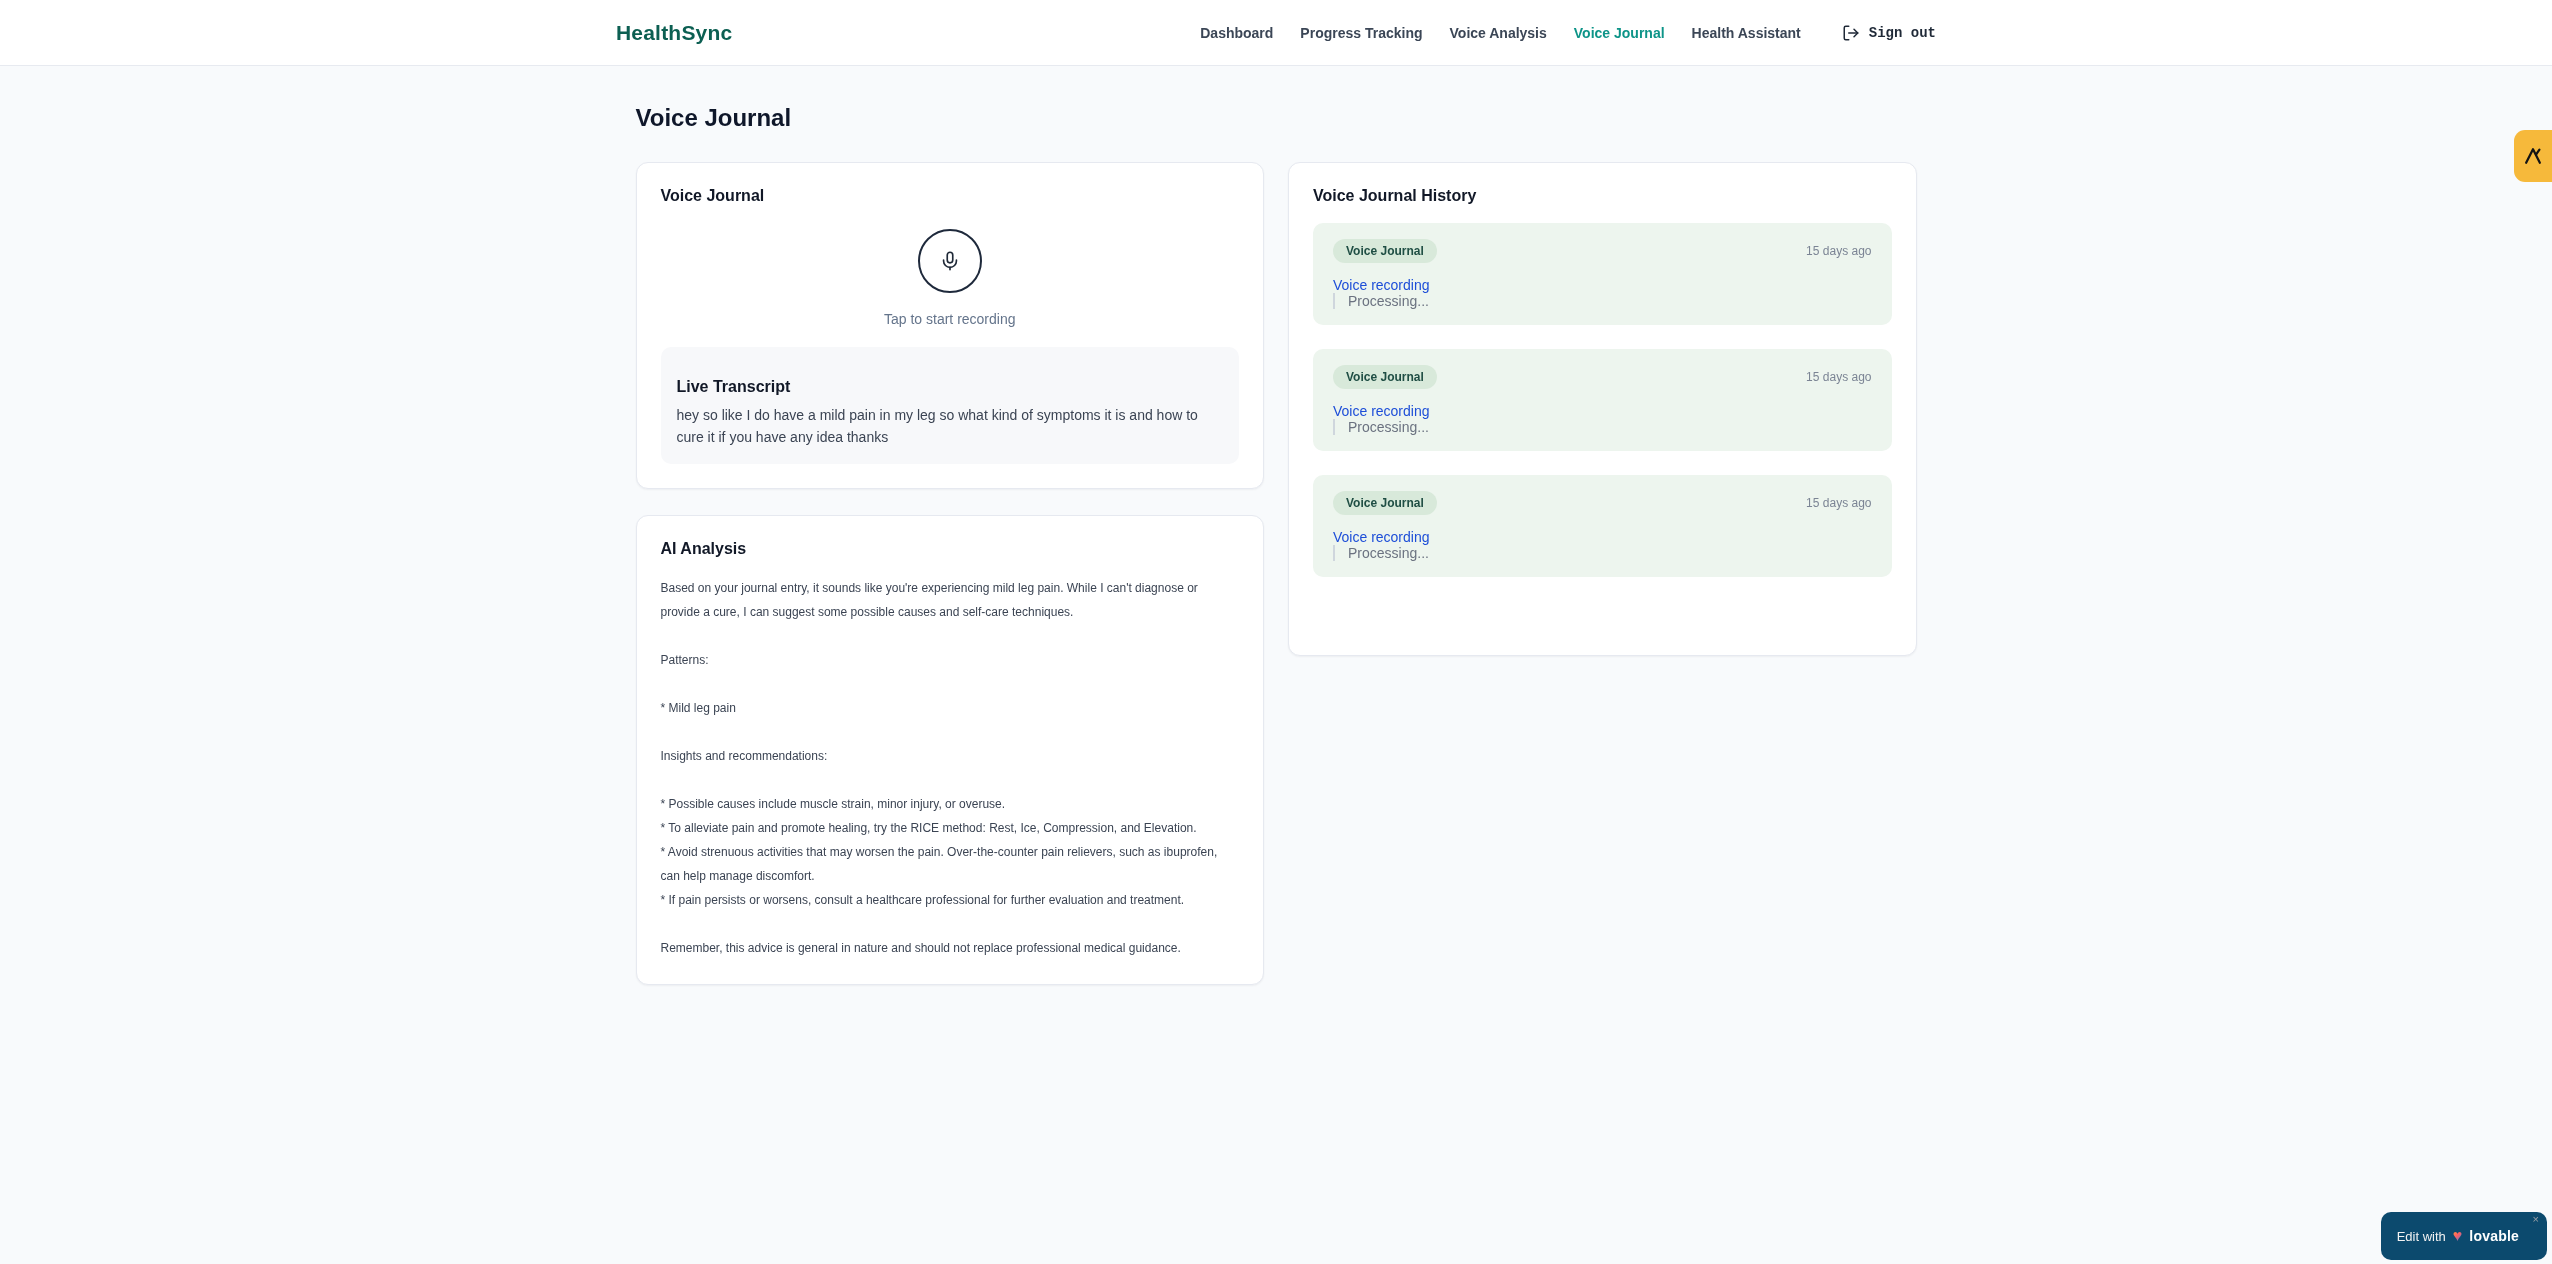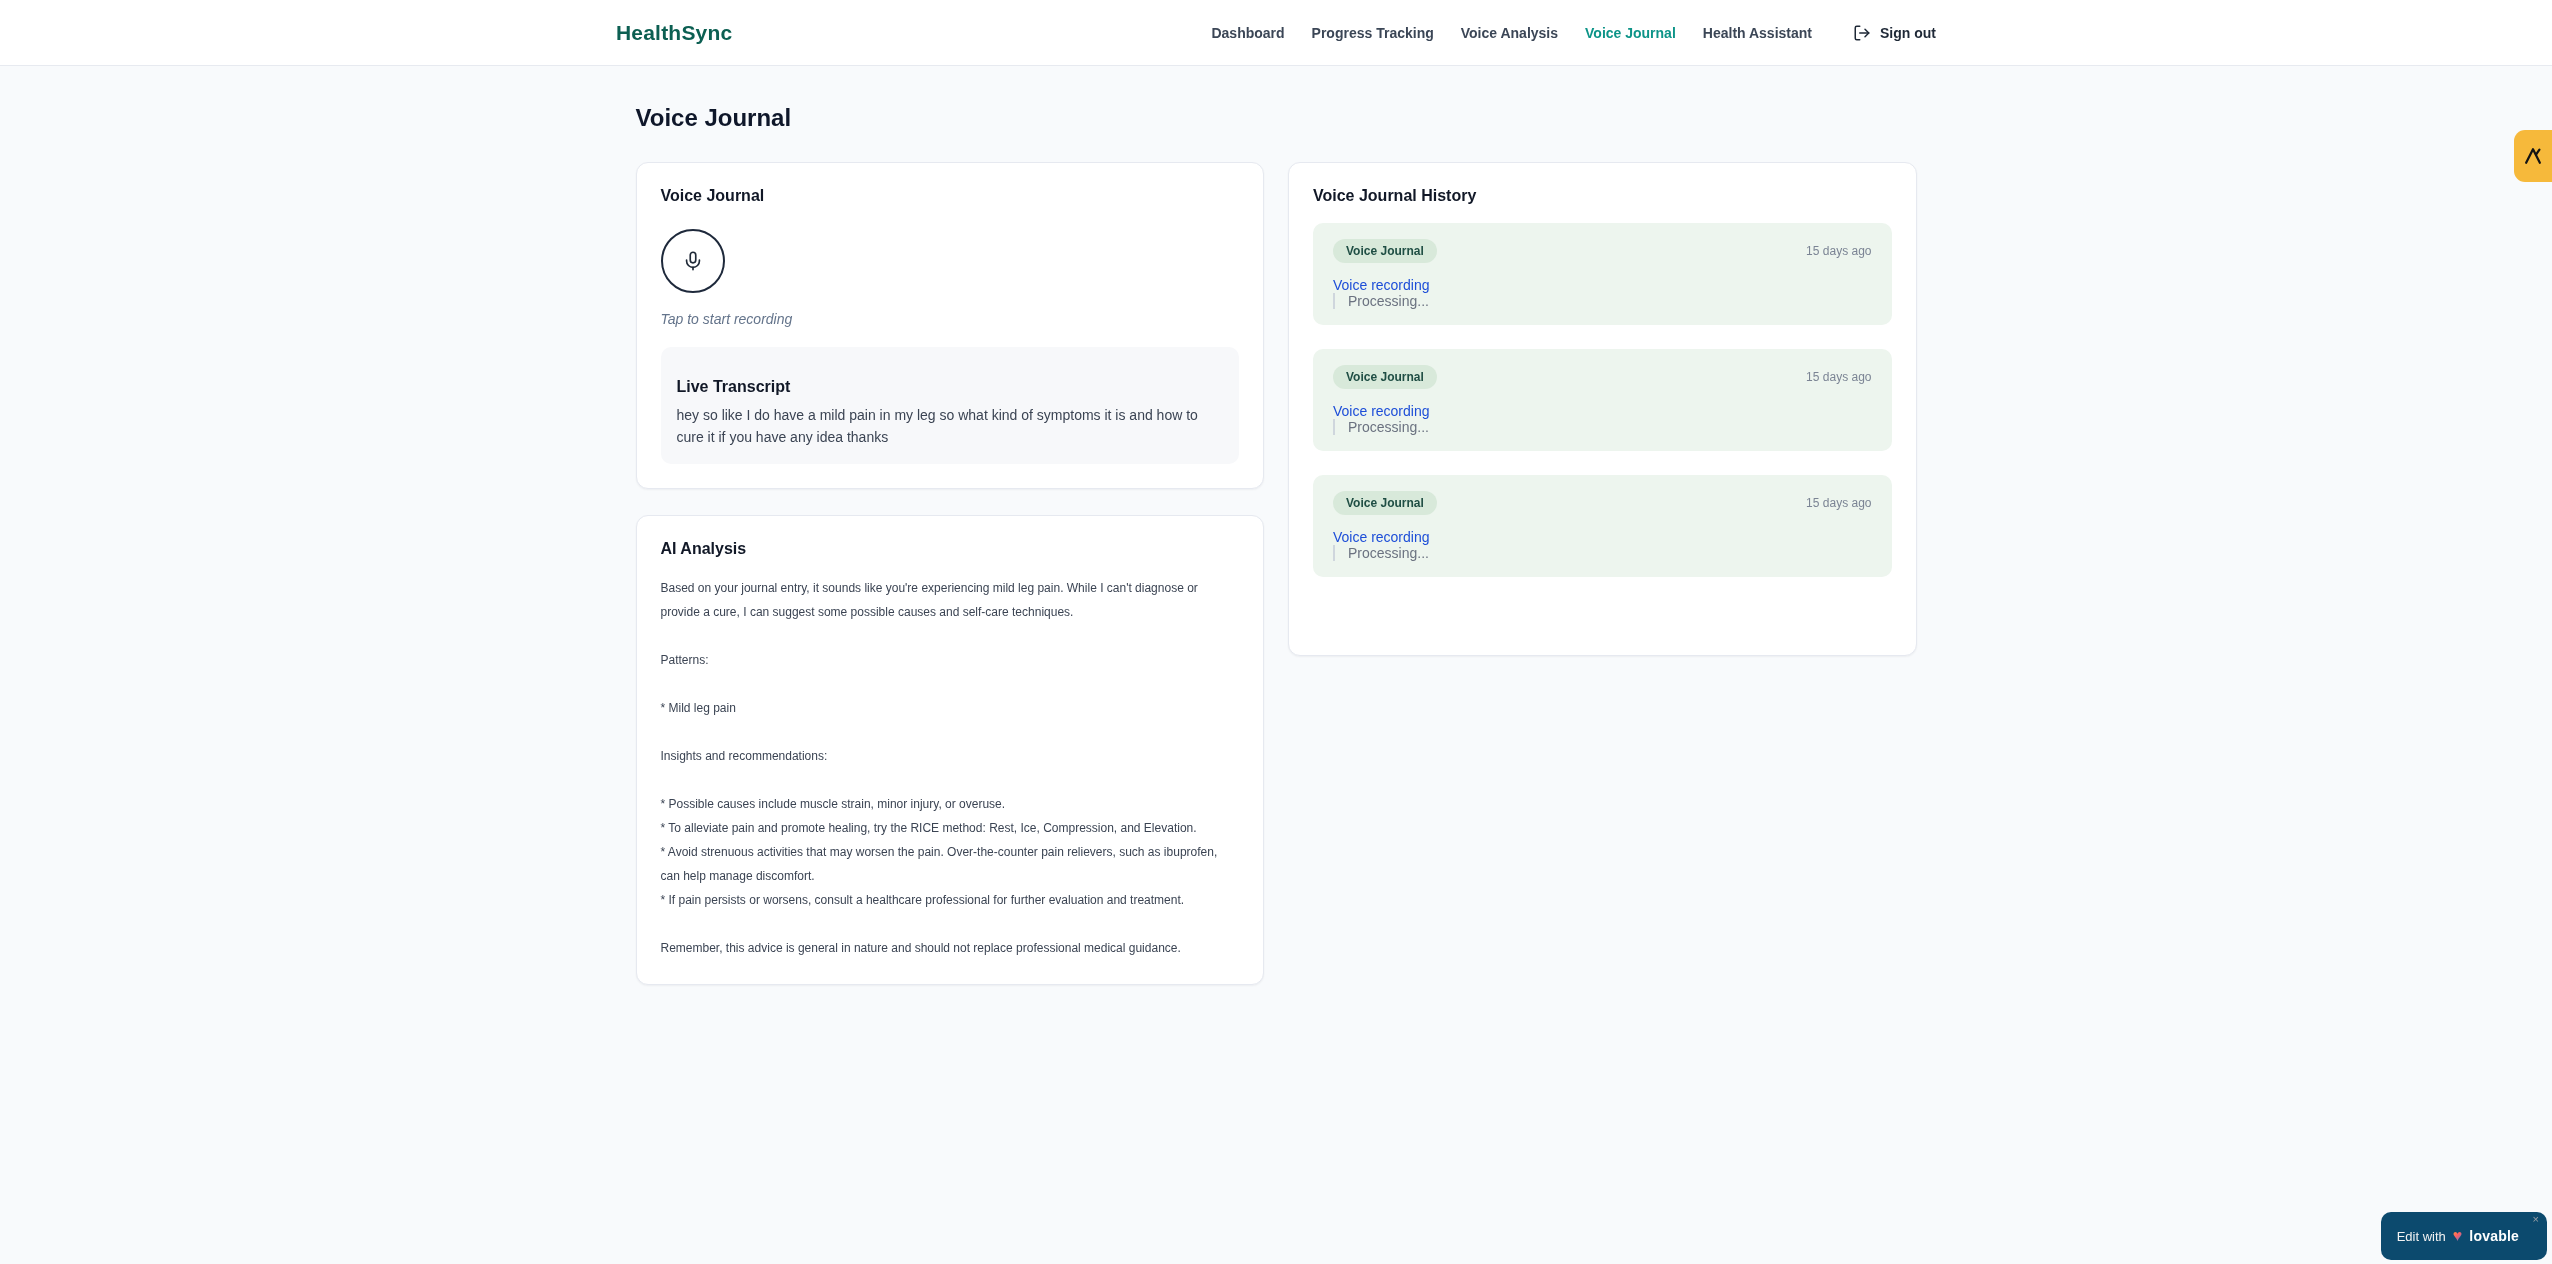--- a/index.html
+++ b/index.html
@@ -28,21 +28,21 @@
   .logo { font-size: 21px; font-weight: 700; color: #0c5f52; letter-spacing: .2px; }
   nav { display: flex; gap: 27px; }
   .nav-link {
     font-size: 14px; font-weight: 600; color: #3b4656;
     text-decoration: none; cursor: pointer; background: none; border: none;
     font-family: inherit; padding: 0;
   }
   .nav-link.active { color: #0d9488; }
   .signout {
     display: flex; align-items: center; gap: 9px; margin-left: 14px;
-    cursor: pointer; background: none; border: none; font-family: Liberation Sans, sans-serif; padding: 0;
+    cursor: pointer; background: none; border: none; font-family: Liberation Mono, monospace; padding: 0;
   }
   .signout span { font-size: 14px; font-weight: 600; color: #1f2937; }
   .icon-svg { display: block; }
 
   
   main { width: 1281px; margin: 0 auto; padding-top: 38px; }
   h1.page-title { font-size: 24px; font-weight: 700; color: #0f172a; margin: 0 0 30px 0; }
 
   .grid { display: grid; grid-template-columns: 1fr 1fr; gap: 24px; align-items: start; }
   .col { display: flex; flex-direction: column; gap: 26px; }
@@ -50,21 +50,21 @@
   .card {
     background: #ffffff;
     border: 1px solid #e6e9f0;
     border-radius: 12px;
     padding: 24px;
     box-shadow: 0 1px 2px rgba(16,24,40,.05);
   }
   .card h2 { font-size: 16px; font-weight: 700; color: #111827; margin: 0 0 18px 0; }
 
   
-  .mic-wrap { display: flex; flex-direction: column; align-items: flex-start; padding-top: 6px; font-style: italic; }
+  .mic-wrap { display: flex; flex-direction: column; align-items: center; padding-top: 6px; }
   .mic-btn {
     width: 64px; height: 64px; border-radius: 50%;
     border: 2px solid #1e293b; background: #ffffff;
     display: flex; align-items: center; justify-content: center;
     cursor: pointer; padding: 0;
   }
   .tap-hint { margin-top: 18px; font-size: 14px; color: #64748b; }
   .transcript {
     margin-top: 20px; background: #f7f8fa; border-radius: 10px; padding: 16px;
   }

